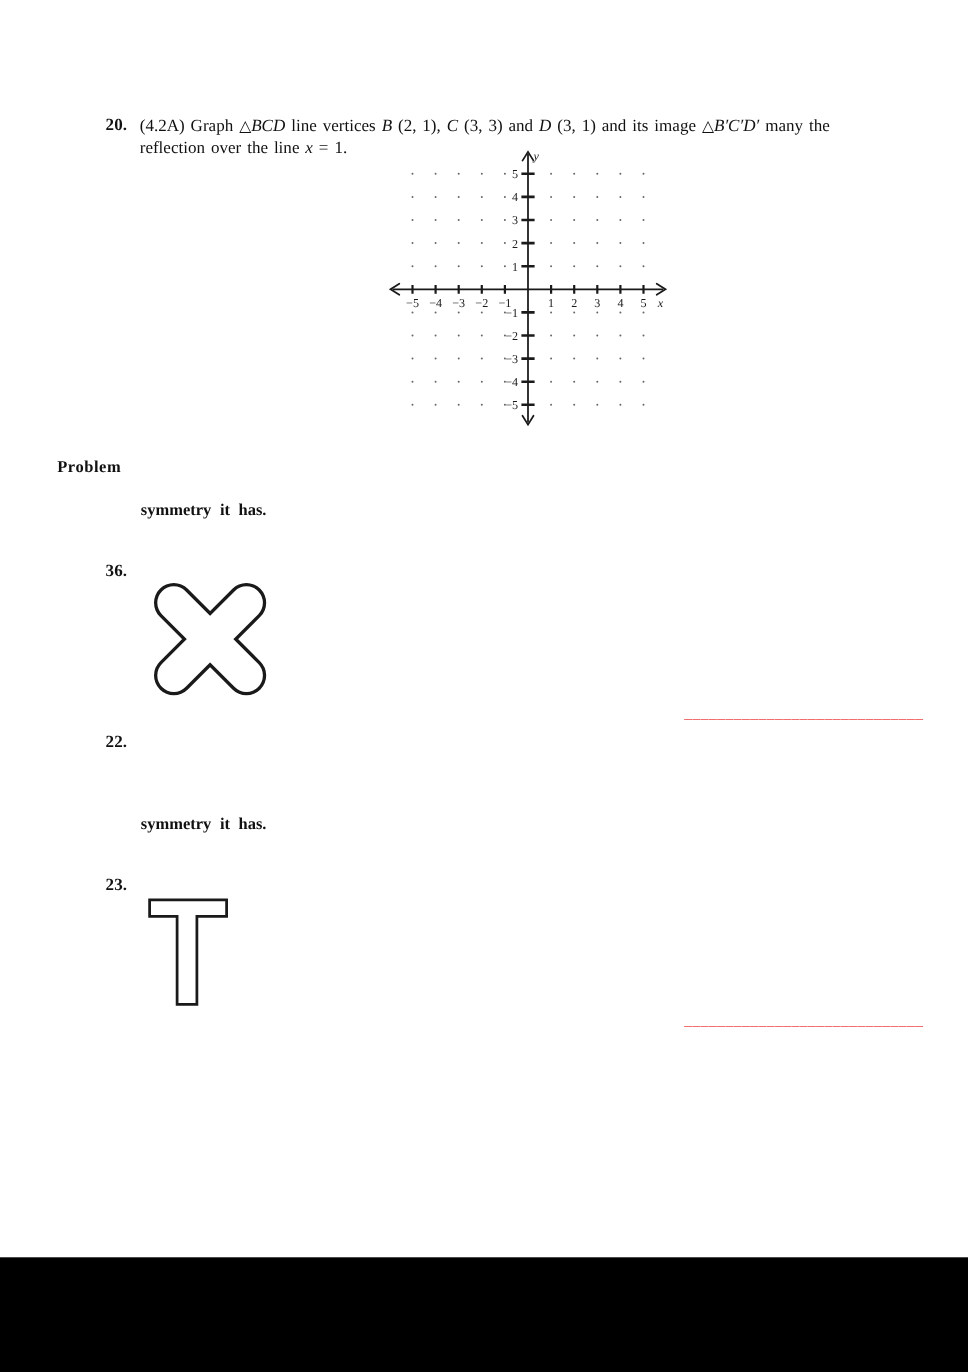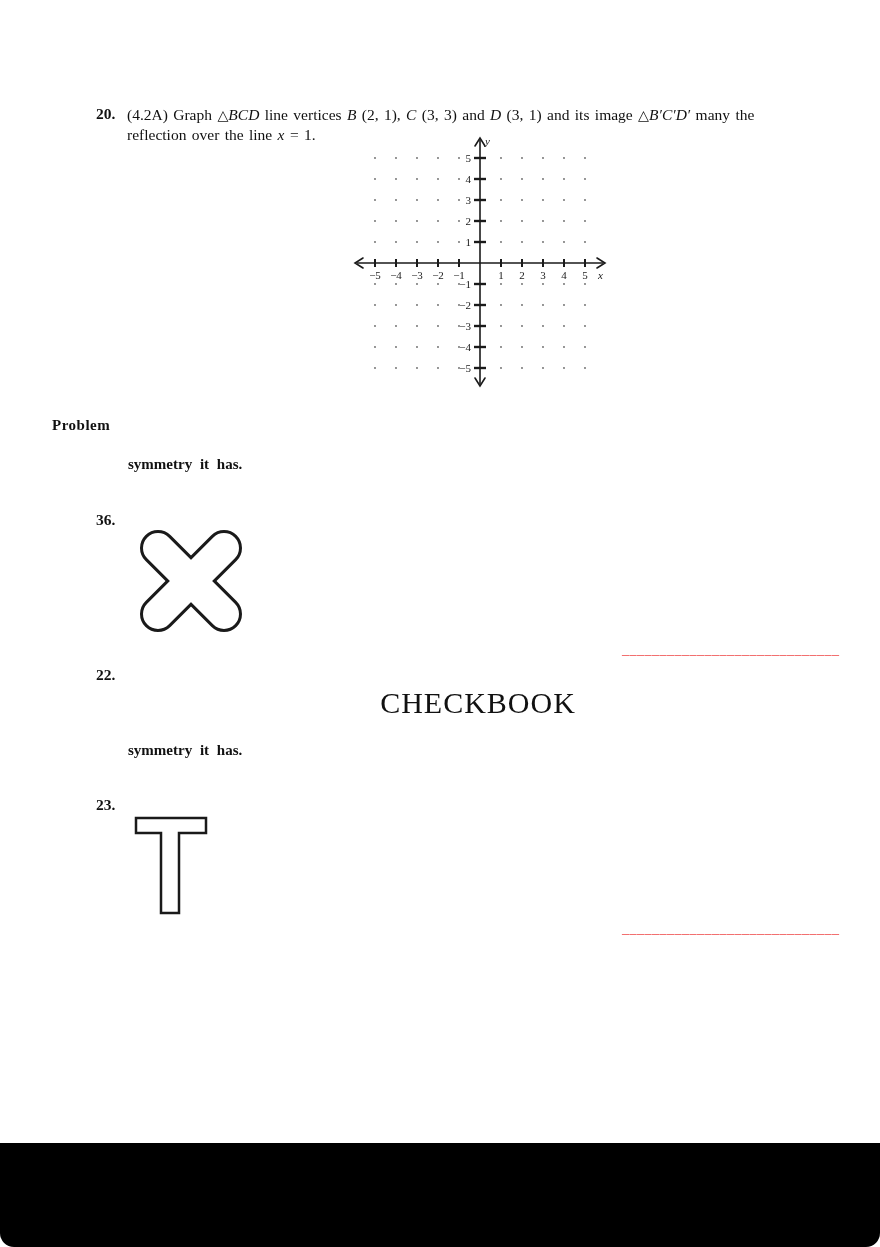--- a/index.html
+++ b/index.html
@@ -1,17 +1,17 @@
 <!DOCTYPE html>
 <html><head>
 <meta charset="utf-8">
 <style>
   html,body{margin:0;padding:0;background:#fff;}
   #page{position:relative;width:880px;height:1247px;background:#ffffff;overflow:hidden;
-        font-family:"Liberation Serif","DejaVu Serif",serif;color:#111;border-radius:14px;}
+        font-family:"Liberation Serif","DejaVu Serif",serif;color:#111;}
   .abs{position:absolute;}
   .num{font-weight:bold;font-size:15.5px;}
   .bodytext{font-size:15.5px;line-height:19px;word-spacing:1.5px;white-space:nowrap;}
   .it{font-style:italic;}
   .tri{font-family:"DejaVu Sans",sans-serif;font-weight:bold;font-size:0.92em;}
   .heading{font-weight:bold;font-size:15px;letter-spacing:0.5px;}
   .instr{width:682px;font-size:15px;line-height:20px;}
   .instr .l1{text-align:justify;text-align-last:justify;white-space:nowrap;}
   .instr .refs{font-weight:normal;}
   .instr .bold{font-weight:bold;}
@@ -194,21 +194,20 @@
     <g stroke-linecap="round" fill="none">
       <line x1="24" y1="25" x2="90" y2="91" stroke="#1a1a1a" stroke-width="36"></line>
       <line x1="90" y1="25" x2="24" y2="91" stroke="#1a1a1a" stroke-width="36"></line>
       <line x1="24" y1="25" x2="90" y2="91" stroke="#ffffff" stroke-width="30"></line>
       <line x1="90" y1="25" x2="24" y2="91" stroke="#ffffff" stroke-width="30"></line>
     </g>
   </svg>
   <div class="abs blank" style="left:622px;top:642px;">_____________________________</div>
 
   <div class="abs num" style="left:96px;top:666px;">22.</div>
-  <div class="abs bigword" style="left:128px;top:686px;">CHECKBOOK</div>
 
   <div class="abs instr" style="left:128px;top:740px;">
     <div class="l2">symmetry it has.</div>
   </div>
 
   <div class="abs num" style="left:96px;top:796px;">23.</div>
   <svg class="abs" style="left:133px;top:813px;" width="78" height="104" viewBox="0 0 78 104">
     <polygon points="3,5 73,5 73,20 46,20 46,100 28,100 28,20 3,20" fill="#ffffff" stroke="#1a1a1a" stroke-width="2.5"></polygon>
   </svg>
   <div class="abs blank" style="left:622px;top:921px;">_____________________________</div>

